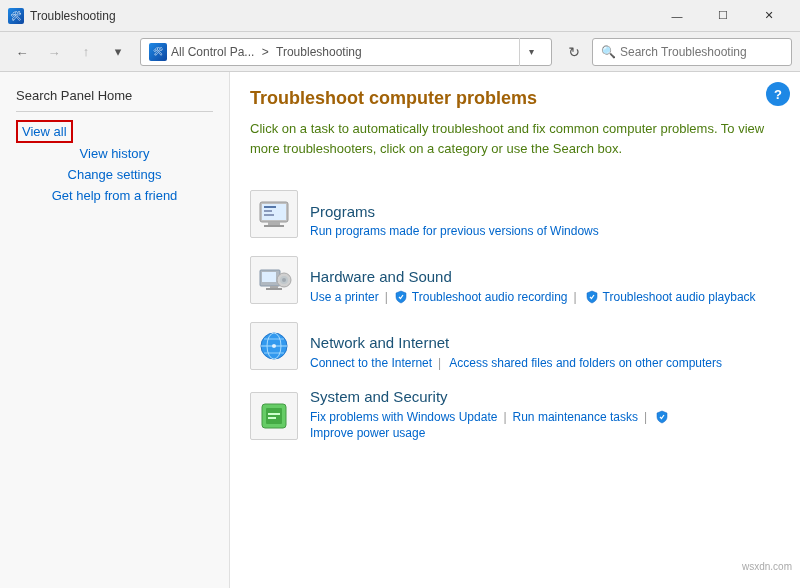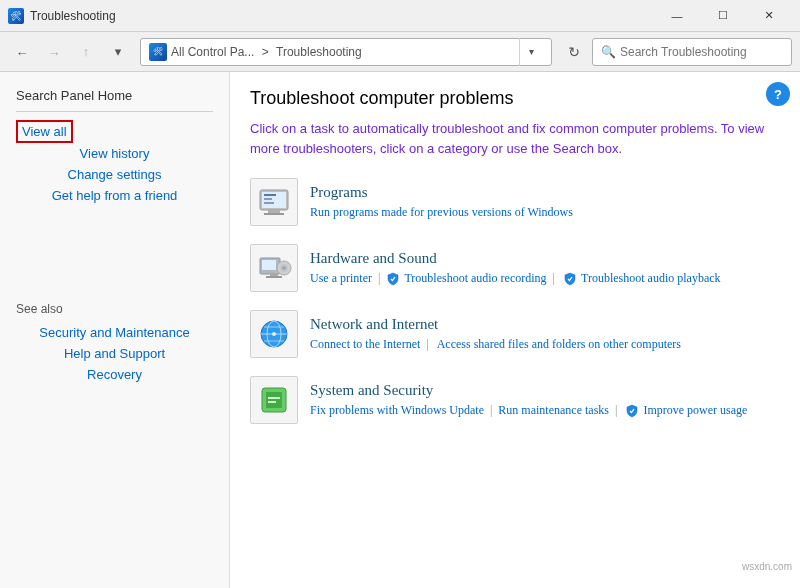--- a/index.html
+++ b/index.html
@@ -148,37 +148,36 @@
 
     
     .content {
       flex: 1;
       padding: 16px 20px;
       overflow-y: auto;
       position: relative;
     }
     .content-title {
       font-size: 18px;
-      color: #000000;
-      font-weight: normal;
+      color: #a16207;
+      font-weight: bold;
       margin-bottom: 10px;
     }
     .content-description {
       font-size: 13px;
-      color: #6d28d9;
+      color: #4d7c0f;
       line-height: 1.5;
-      margin-bottom: 20px;
+      margin-bottom: 32px;
     }
 
     
     .category-item {
       display: flex;
-      align-items: center;
+      align-items: flex-end;
       margin-bottom: 18px;
-      font-family: Liberation Serif, serif;
     }
     .category-icon {
       width: 48px; height: 48px;
       flex-shrink: 0;
       margin-right: 12px;
       display: flex; align-items: center; justify-content: center;
       border: 1px solid #d0d0d0;
       background: #f5f5f5;
       border-radius: 2px;
     }
@@ -285,26 +284,20 @@
     <div class="sidebar-section">
       <div class="sidebar-title">Search Panel Home</div>
       <div class="sidebar-divider"></div>
 
       <a class="sidebar-link highlighted">View all</a>
       <a class="sidebar-link">View history</a>
       <a class="sidebar-link">Change settings</a>
       <a class="sidebar-link">Get help from a friend</a>
     </div>
 
-    <div class="sidebar-section" style="margin-top: 80px;">
-      <div class="sidebar-section-label">See also</div>
-      <a class="sidebar-link">Security and Maintenance</a>
-      <a class="sidebar-link">Help and Support</a>
-      <a class="sidebar-link">Recovery</a>
-    </div>
   </div>
 
   <div class="content">
     <button class="help-btn">?</button>
 
     <h1 class="content-title">Troubleshoot computer problems</h1>
     <p class="content-description">Click on a task to automatically troubleshoot and fix common computer problems. To view more troubleshooters, click on a category or use the Search box.</p>
 
     <div class="category-item">
       <div class="category-icon">

